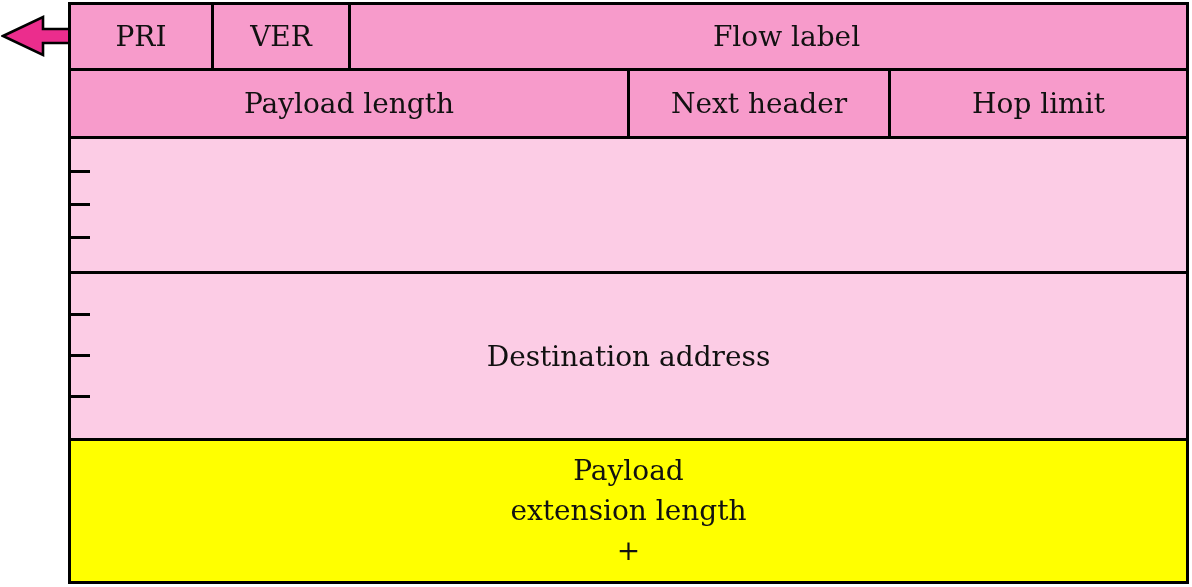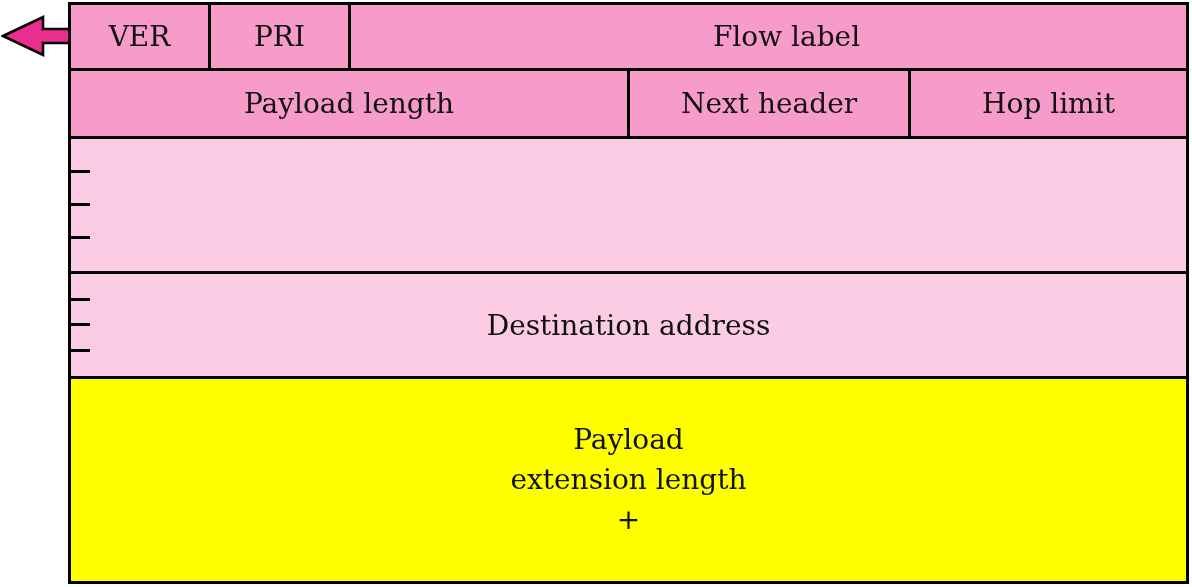--- a/index.html
+++ b/index.html
@@ -31,35 +31,35 @@
     display: flex;
     flex-direction: column;
     background: var(--background);
   }
   .row { display: flex; width: 100%; }
   .row + .row { border-top: 3px solid var(--line-black); }
   .row-header { background: var(--header-pink); }
   .row-1 { height: 63px; }
   .row-2 { height: 68px; }
   .row-source { height: 135px; background: var(--address-pink); }
-  .row-dest { height: 105px; background: var(--address-pink); }
+  .row-dest { height: 167px; background: var(--address-pink); }
   .row-payload { flex: 1; background: var(--payload-yellow); }
   .cell {
     display: flex;
     align-items: center;
     justify-content: center;
     font-size: 28px;
     height: 100%;
   }
   .cell + .cell { border-left: 3px solid var(--line-black); }
   .w-ver  { width: 137px; }
   .w-pri  { width: 140px; }
   .w-flow { flex: 1; padding-left: 36px; }
   .w-plen { width: 556px; }
-  .w-next { width: 281px; }
+  .w-next { width: 261px; }
   .w-hop  { flex: 1; }
   .addr-cell {
     position: relative;
     width: 100%;
     display: flex;
     align-items: center;
     justify-content: center;
     font-size: 28px;
   }
   .tick {
@@ -94,22 +94,22 @@
 
 <div class="canvas">
 
   <svg class="left-arrow" viewBox="0 0 70 48" xmlns="http://www.w3.org/2000/svg">
     <path d="M2 24 L42 5 L42 17 L70 17 L70 31 L42 31 L42 43 Z" fill="#EB2D8D" stroke="#000000" stroke-width="2.6" stroke-linejoin="miter"></path>
   </svg>
 
   <div class="packet-box">
 
     <div class="row row-header row-1">
+      <div class="cell w-pri">PRI</div>
       <div class="cell w-ver">VER</div>
-      <div class="cell w-pri">PRI</div>
       <div class="cell w-flow">Flow label</div>
     </div>
 
     <div class="row row-header row-2">
       <div class="cell w-plen">Payload length</div>
       <div class="cell w-next">Next header</div>
       <div class="cell w-hop">Hop limit</div>
     </div>
 
     <div class="row row-source">

